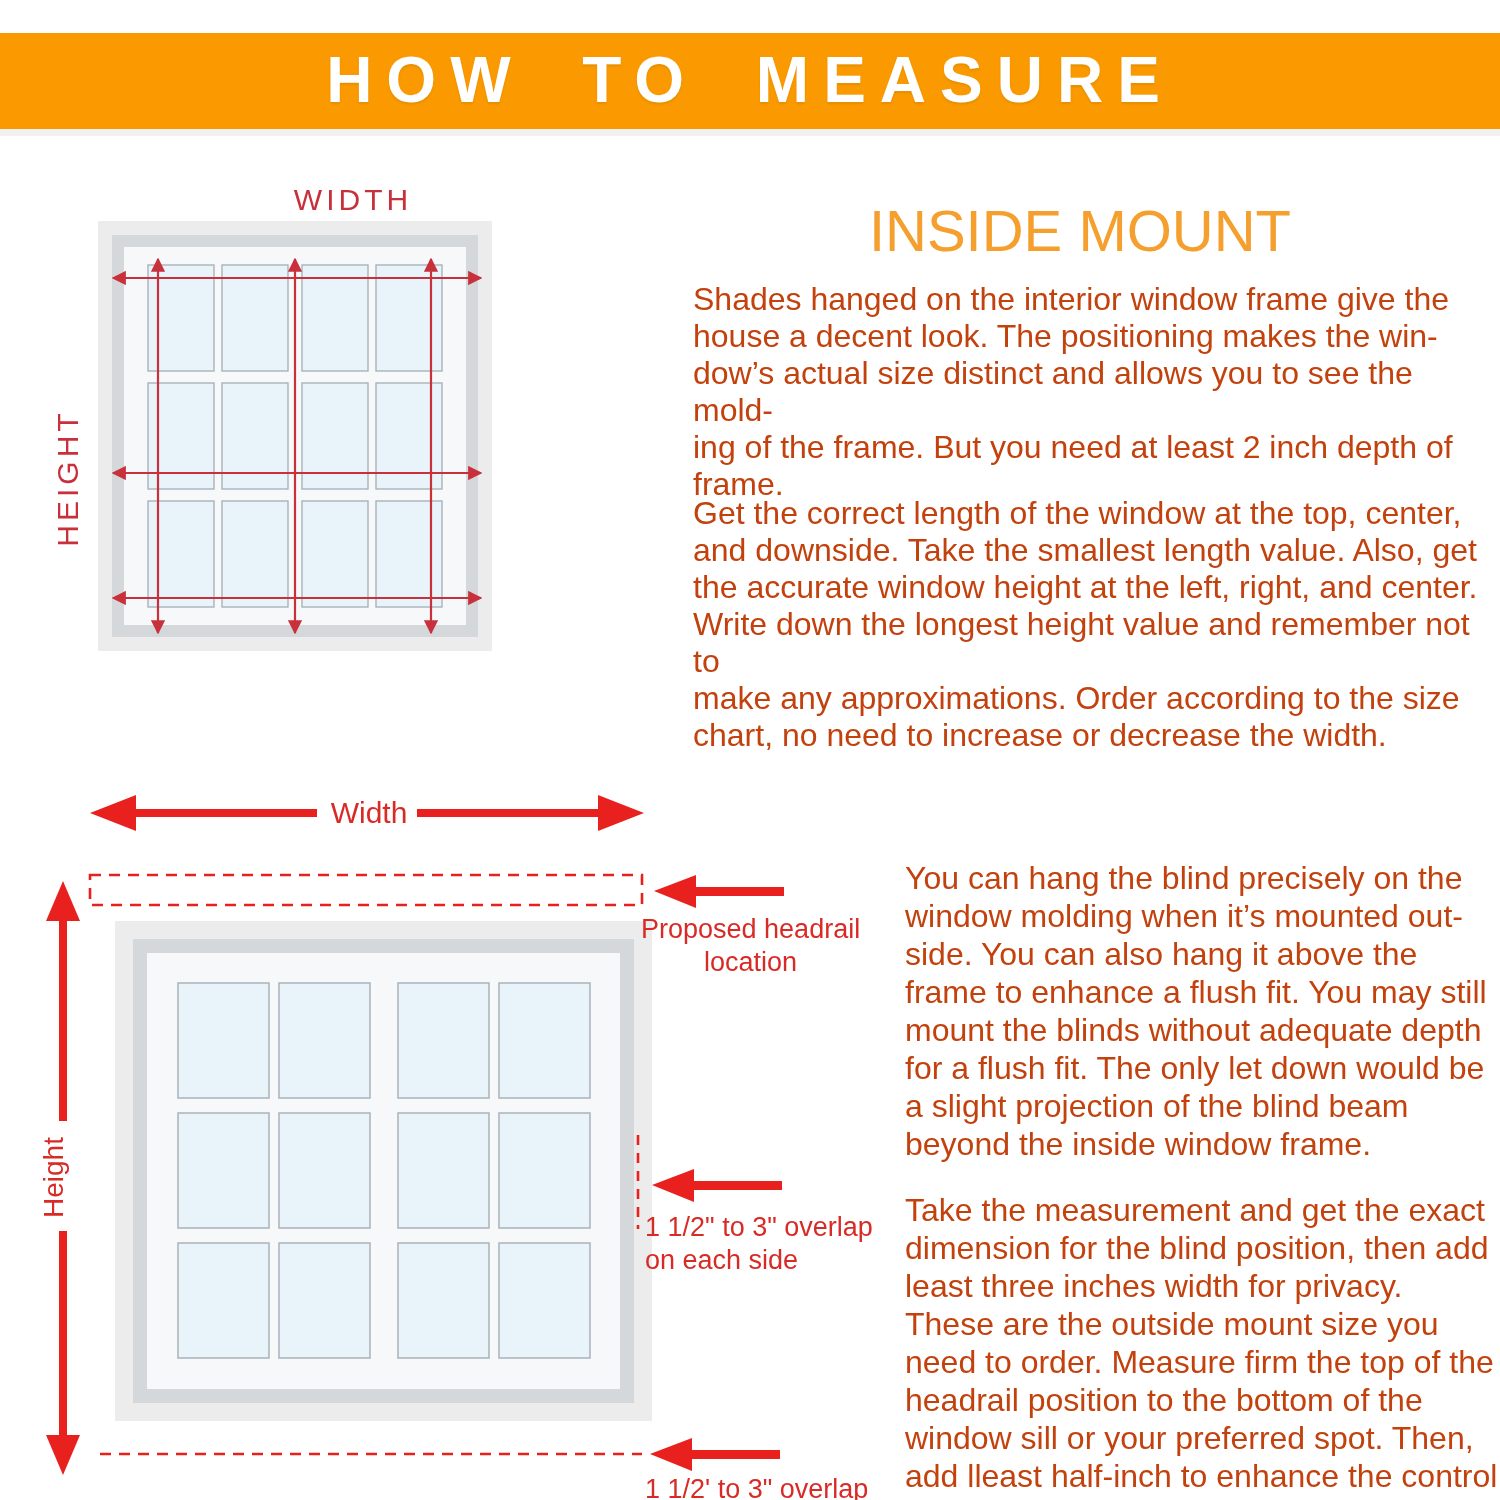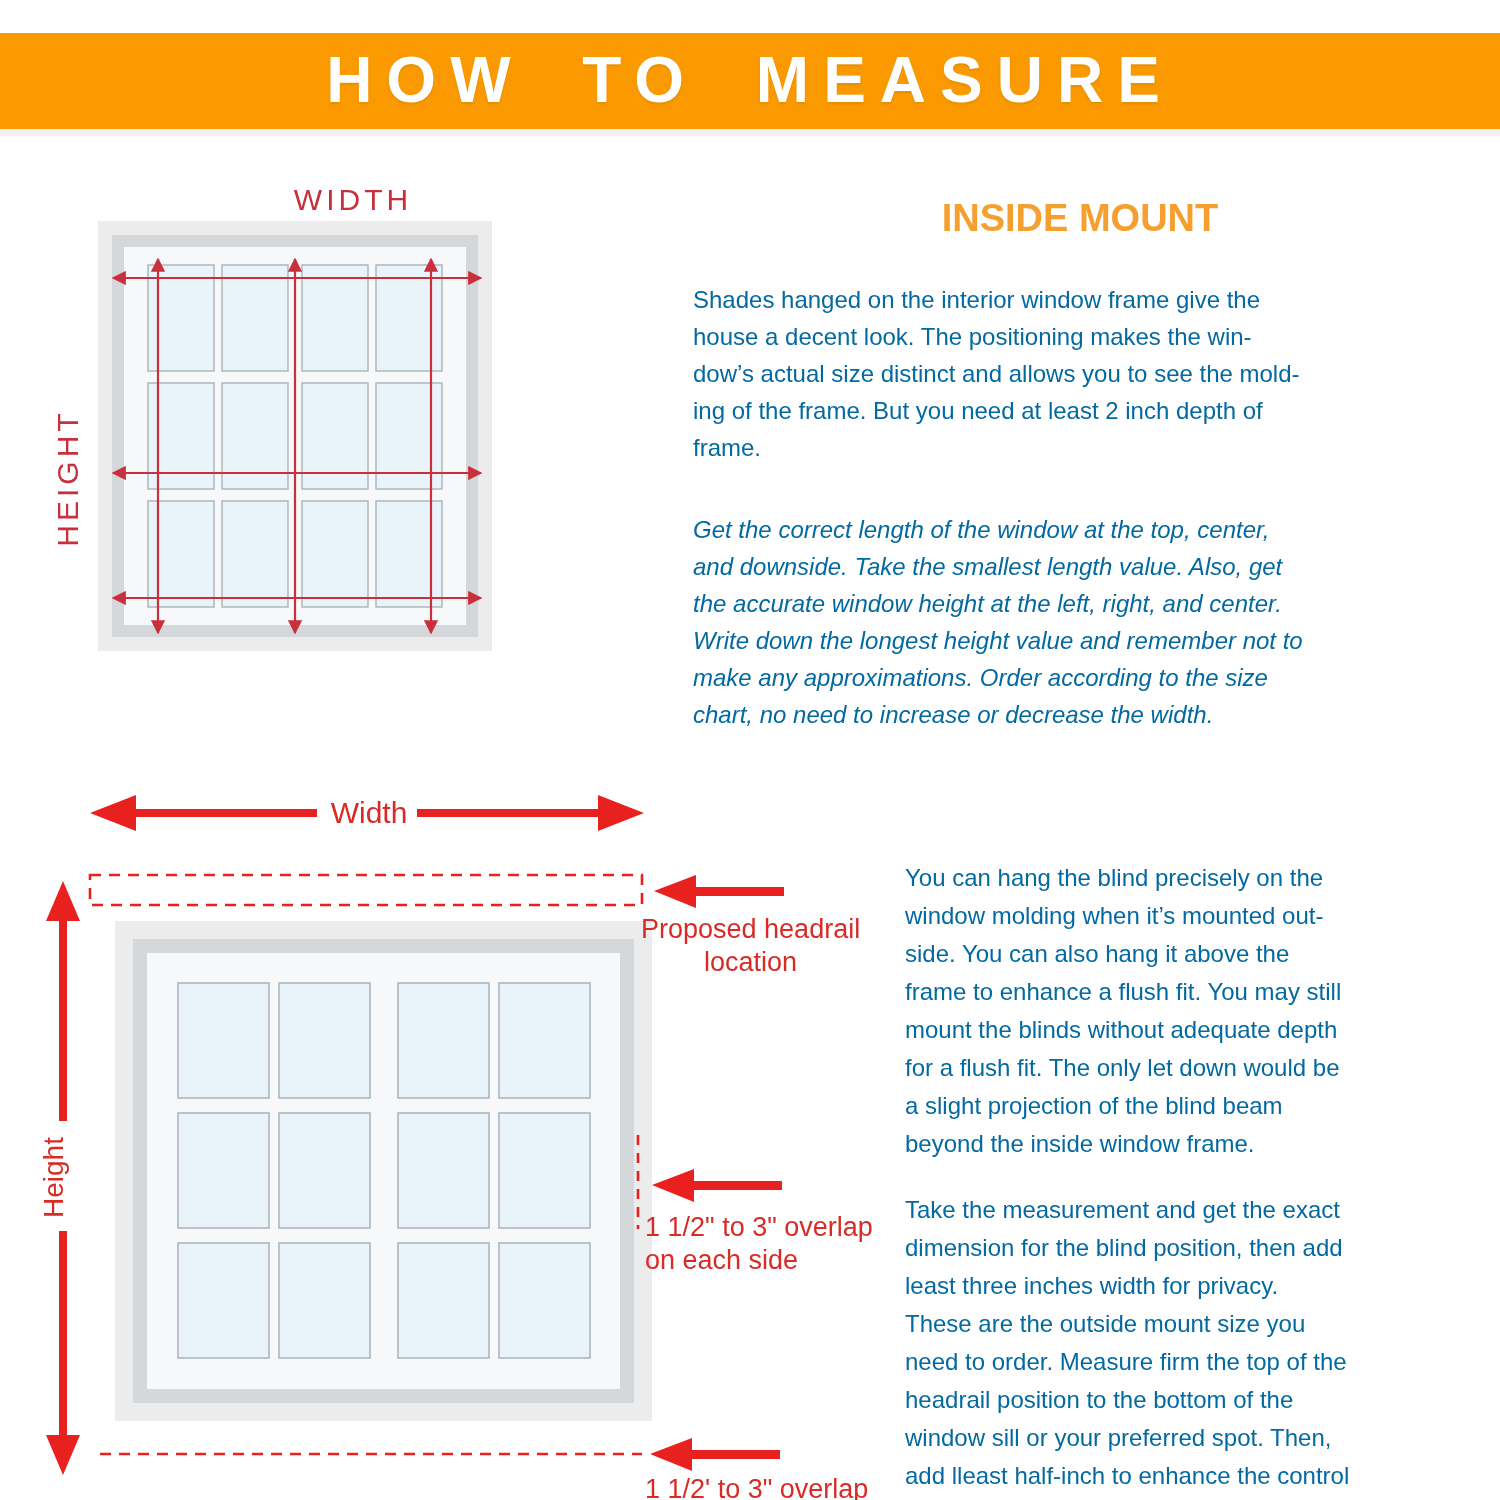--- a/index.html
+++ b/index.html
@@ -62,29 +62,29 @@
     font-size: 27px;
     line-height: 33px;
     white-space: pre-line;
   }
   .rotated { transform: rotate(-90deg); }
 
   
   .section-heading {
     position: absolute;
     color: #F5A02E;
-    font-size: 38px;
-    font-weight: bold;
+    font-size: 58px;
+    font-weight: normal;
     text-align: center;
     letter-spacing: 0px;
   }
   .para {
     position: absolute;
-    color: #0369a1;
-    font-size: 24px;
+    color: #c2410c;
+    font-size: 32px;
     line-height: 37px;
     white-space: pre-line;
   }
 </style>
 </head>
 <body>
 
 <div class="page">
 
   <div class="header"></div>
@@ -186,21 +186,21 @@
 on each side</div>
   <div class="red-note" style="left:645px; top:1440px;">1 1/2' to 3" overlap
 on top and bottom</div>
 
   <h2 class="section-heading" style="left:680px; top:164px; width:800px;">INSIDE MOUNT</h2>
   <p class="para" style="left:693px; top:248px; width:800px;">Shades hanged on the interior window frame give the
 house a decent look. The positioning makes the win-
 dow’s actual size distinct and allows you to see the mold-
 ing of the frame. But you need at least 2 inch depth of
 frame.</p>
-  <p class="para" style="left:693px; top:478px; width:800px;font-style:italic;">Get the correct length of the window at the top, center,
+  <p class="para" style="left:693px; top:462px; width:800px;">Get the correct length of the window at the top, center,
 and downside. Take the smallest length value. Also, get
 the accurate window height at the left, right, and center.
 Write down the longest height value and remember not to
 make any approximations. Order according to the size
 chart, no need to increase or decrease the width.</p>
 
   <p class="para" style="left:905px; top:1158px; width:595px; line-height:38px;">Take the measurement and get the exact
 dimension for the blind position, then add
 least three inches width for privacy.
 These are the outside mount size you

